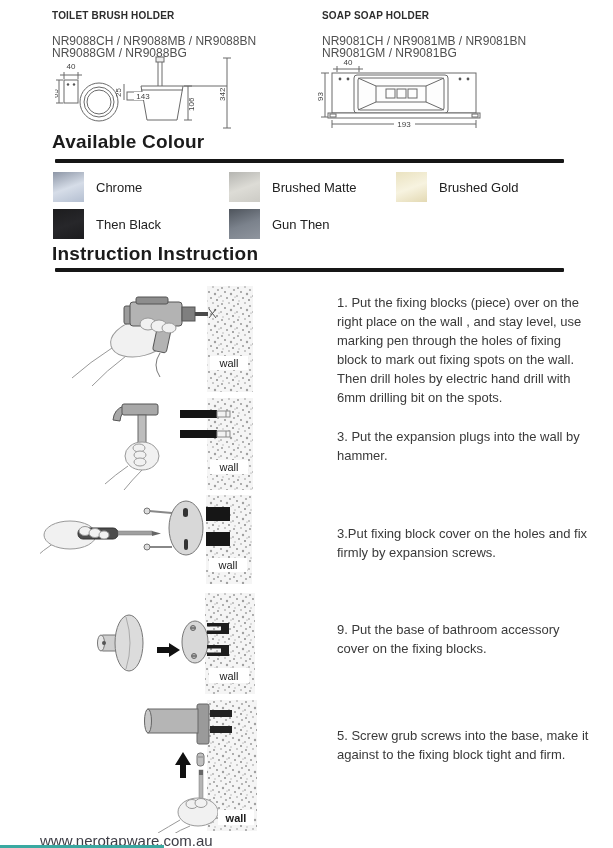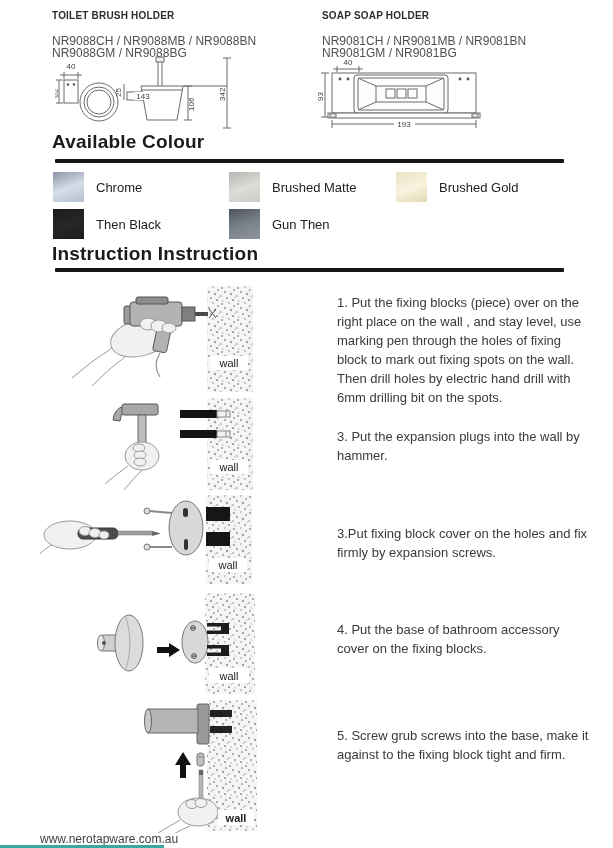--- a/index.html
+++ b/index.html
@@ -10,21 +10,21 @@
   .product-name{font-size:10px;font-weight:bold;color:#2d2d2d;letter-spacing:.2px;margin-bottom:14px}
   .product-codes{font-size:12px;color:#4f4f4f;line-height:12px}
   .tech-drawing{position:absolute}
   .section-title{position:absolute;left:52px;font-size:19px;font-weight:bold;color:#1b1b1b;letter-spacing:.2px}
   .rule{position:absolute;left:55px;width:509px;height:4px;background:#161616;border-radius:1px}
   .swatch-item{position:absolute;display:flex;align-items:center;gap:12px}
   .swatch{width:31px;height:30px;display:block}
   .swatch-label{font-size:13px;color:#222}
   .step-text{position:absolute;width:255px;font-size:13px;line-height:19px;color:#3a3a3a}
   .illo{position:absolute}
-  .footer-url{position:absolute;left:40px;top:832px;font-size:12px;color:#3e3e46}
+  .footer-url{position:absolute;left:40px;top:832px;font-size:15px;color:#3e3e46}
   .footer-accent{position:absolute;left:0;top:845px;width:164px;height:3px}
 </style>
 </head>
 <body>
 
 <div>
 
   <div class="product" style="left:52px">
     <div class="product-name">TOILET BRUSH HOLDER</div>
     <div class="product-codes">NR9088CH / NR9088MB / NR9088BN</div>
@@ -302,21 +302,21 @@
     <g>
       <ellipse cx="155" cy="49" rx="13" ry="21" fill="#d8d8d8" stroke="#777"></ellipse>
       <circle cx="153" cy="35" r="2.5" fill="#bbb" stroke="#666"></circle>
         <line x1="151" y1="35" x2="155" y2="35" stroke="#444"></line>
       <circle cx="154" cy="63" r="2.5" fill="#bbb" stroke="#666"></circle>
         <line x1="152" y1="63" x2="156" y2="63" stroke="#444"></line>
       <path d="M167,30 h22 v11 h-22 v-3.5 h14 v-4 h-14 z" fill="#1d1d1d"></path>
       <path d="M167,52 h22 v11 h-22 v-3.5 h14 v-4 h-14 z" fill="#1d1d1d"></path>
     </g>
   </svg>
-  <p class="step-text" style="left:337px;top:620px">4. Put the base of bathroom accessory cover on the fixing blocks.</p>
+  <p class="step-text" style="left:337px;top:620px">9. Put the base of bathroom accessory cover on the fixing blocks.</p>
 
   <svg class="illo" style="left:100px;top:700px" width="160" height="133" viewBox="0 0 160 133">
     <defs>
       <pattern id="sp5" width="16" height="16" patternUnits="userSpaceOnUse">
         <rect width="16" height="16" fill="#f5f5f5"></rect>
         <circle cx="2" cy="2" r="1" fill="#9a9a9a"></circle>
           <circle cx="9" cy="1" r=".7" fill="#7c7c7c"></circle>
         <circle cx="14" cy="4" r="1.1" fill="#a8a8a8"></circle>
           <circle cx="5" cy="6" r=".9" fill="#8b8b8b"></circle>
         <circle cx="11" cy="8" r="1.2" fill="#9f9f9f"></circle>

